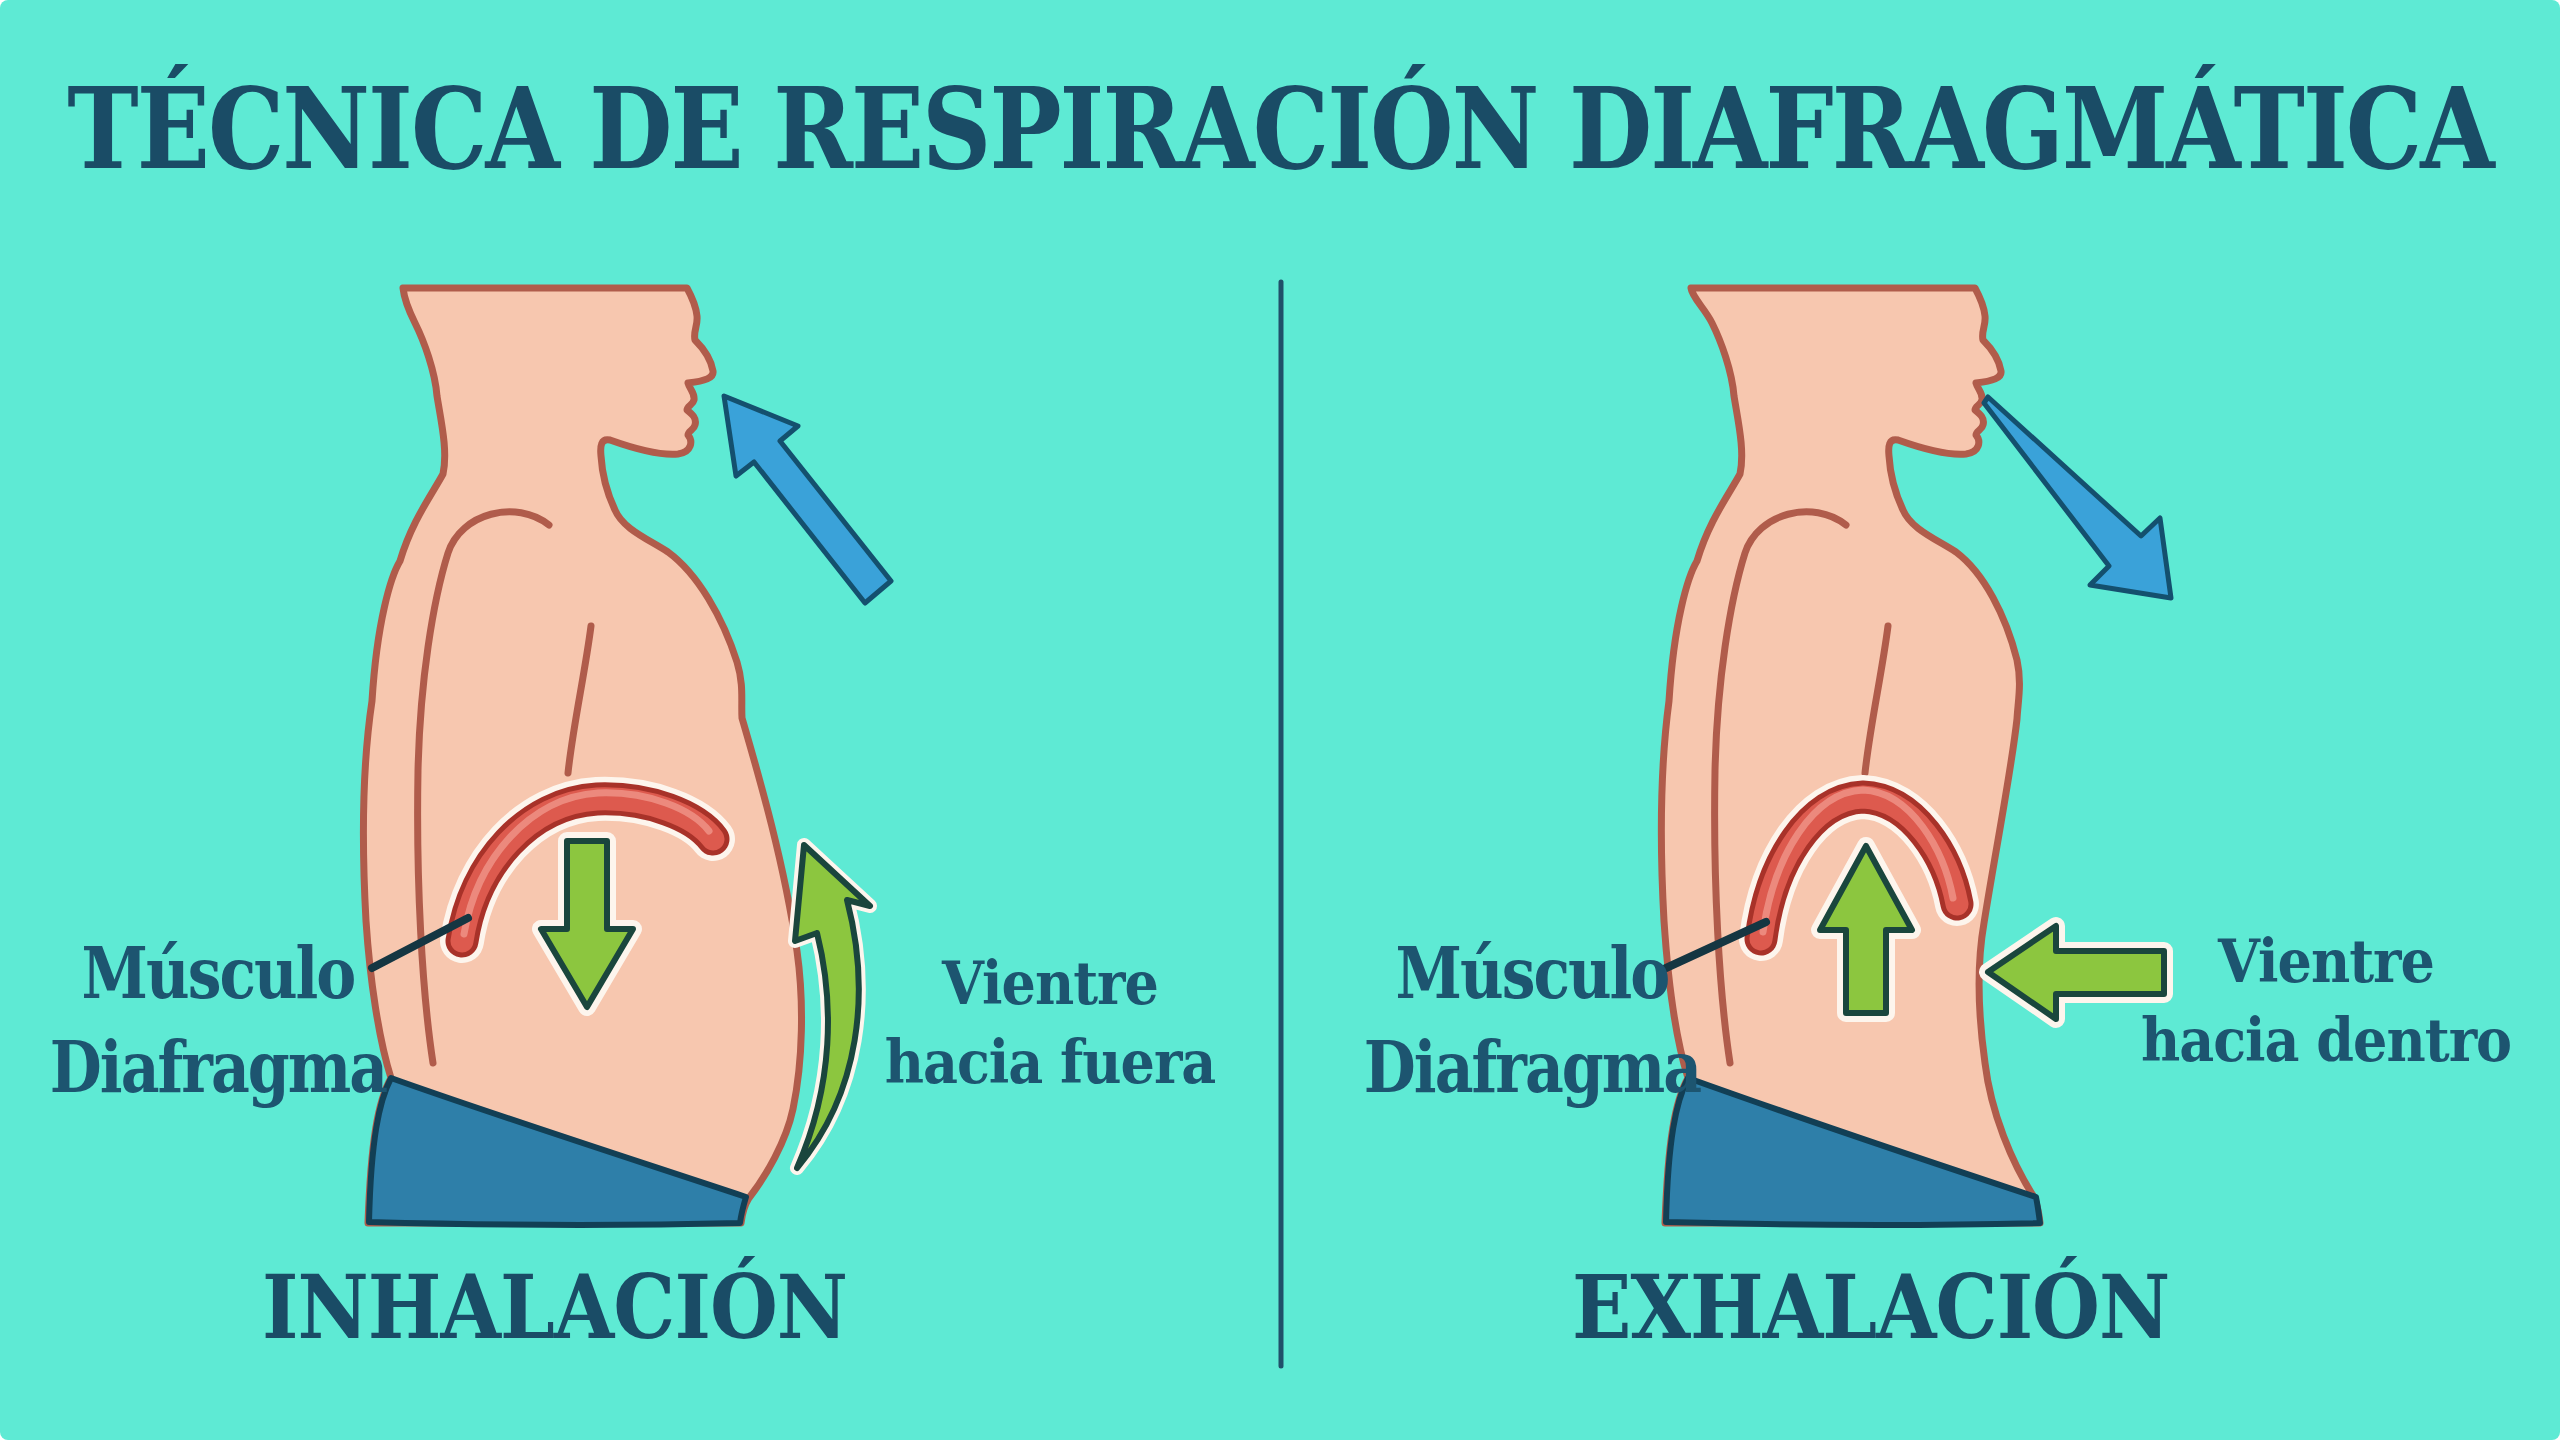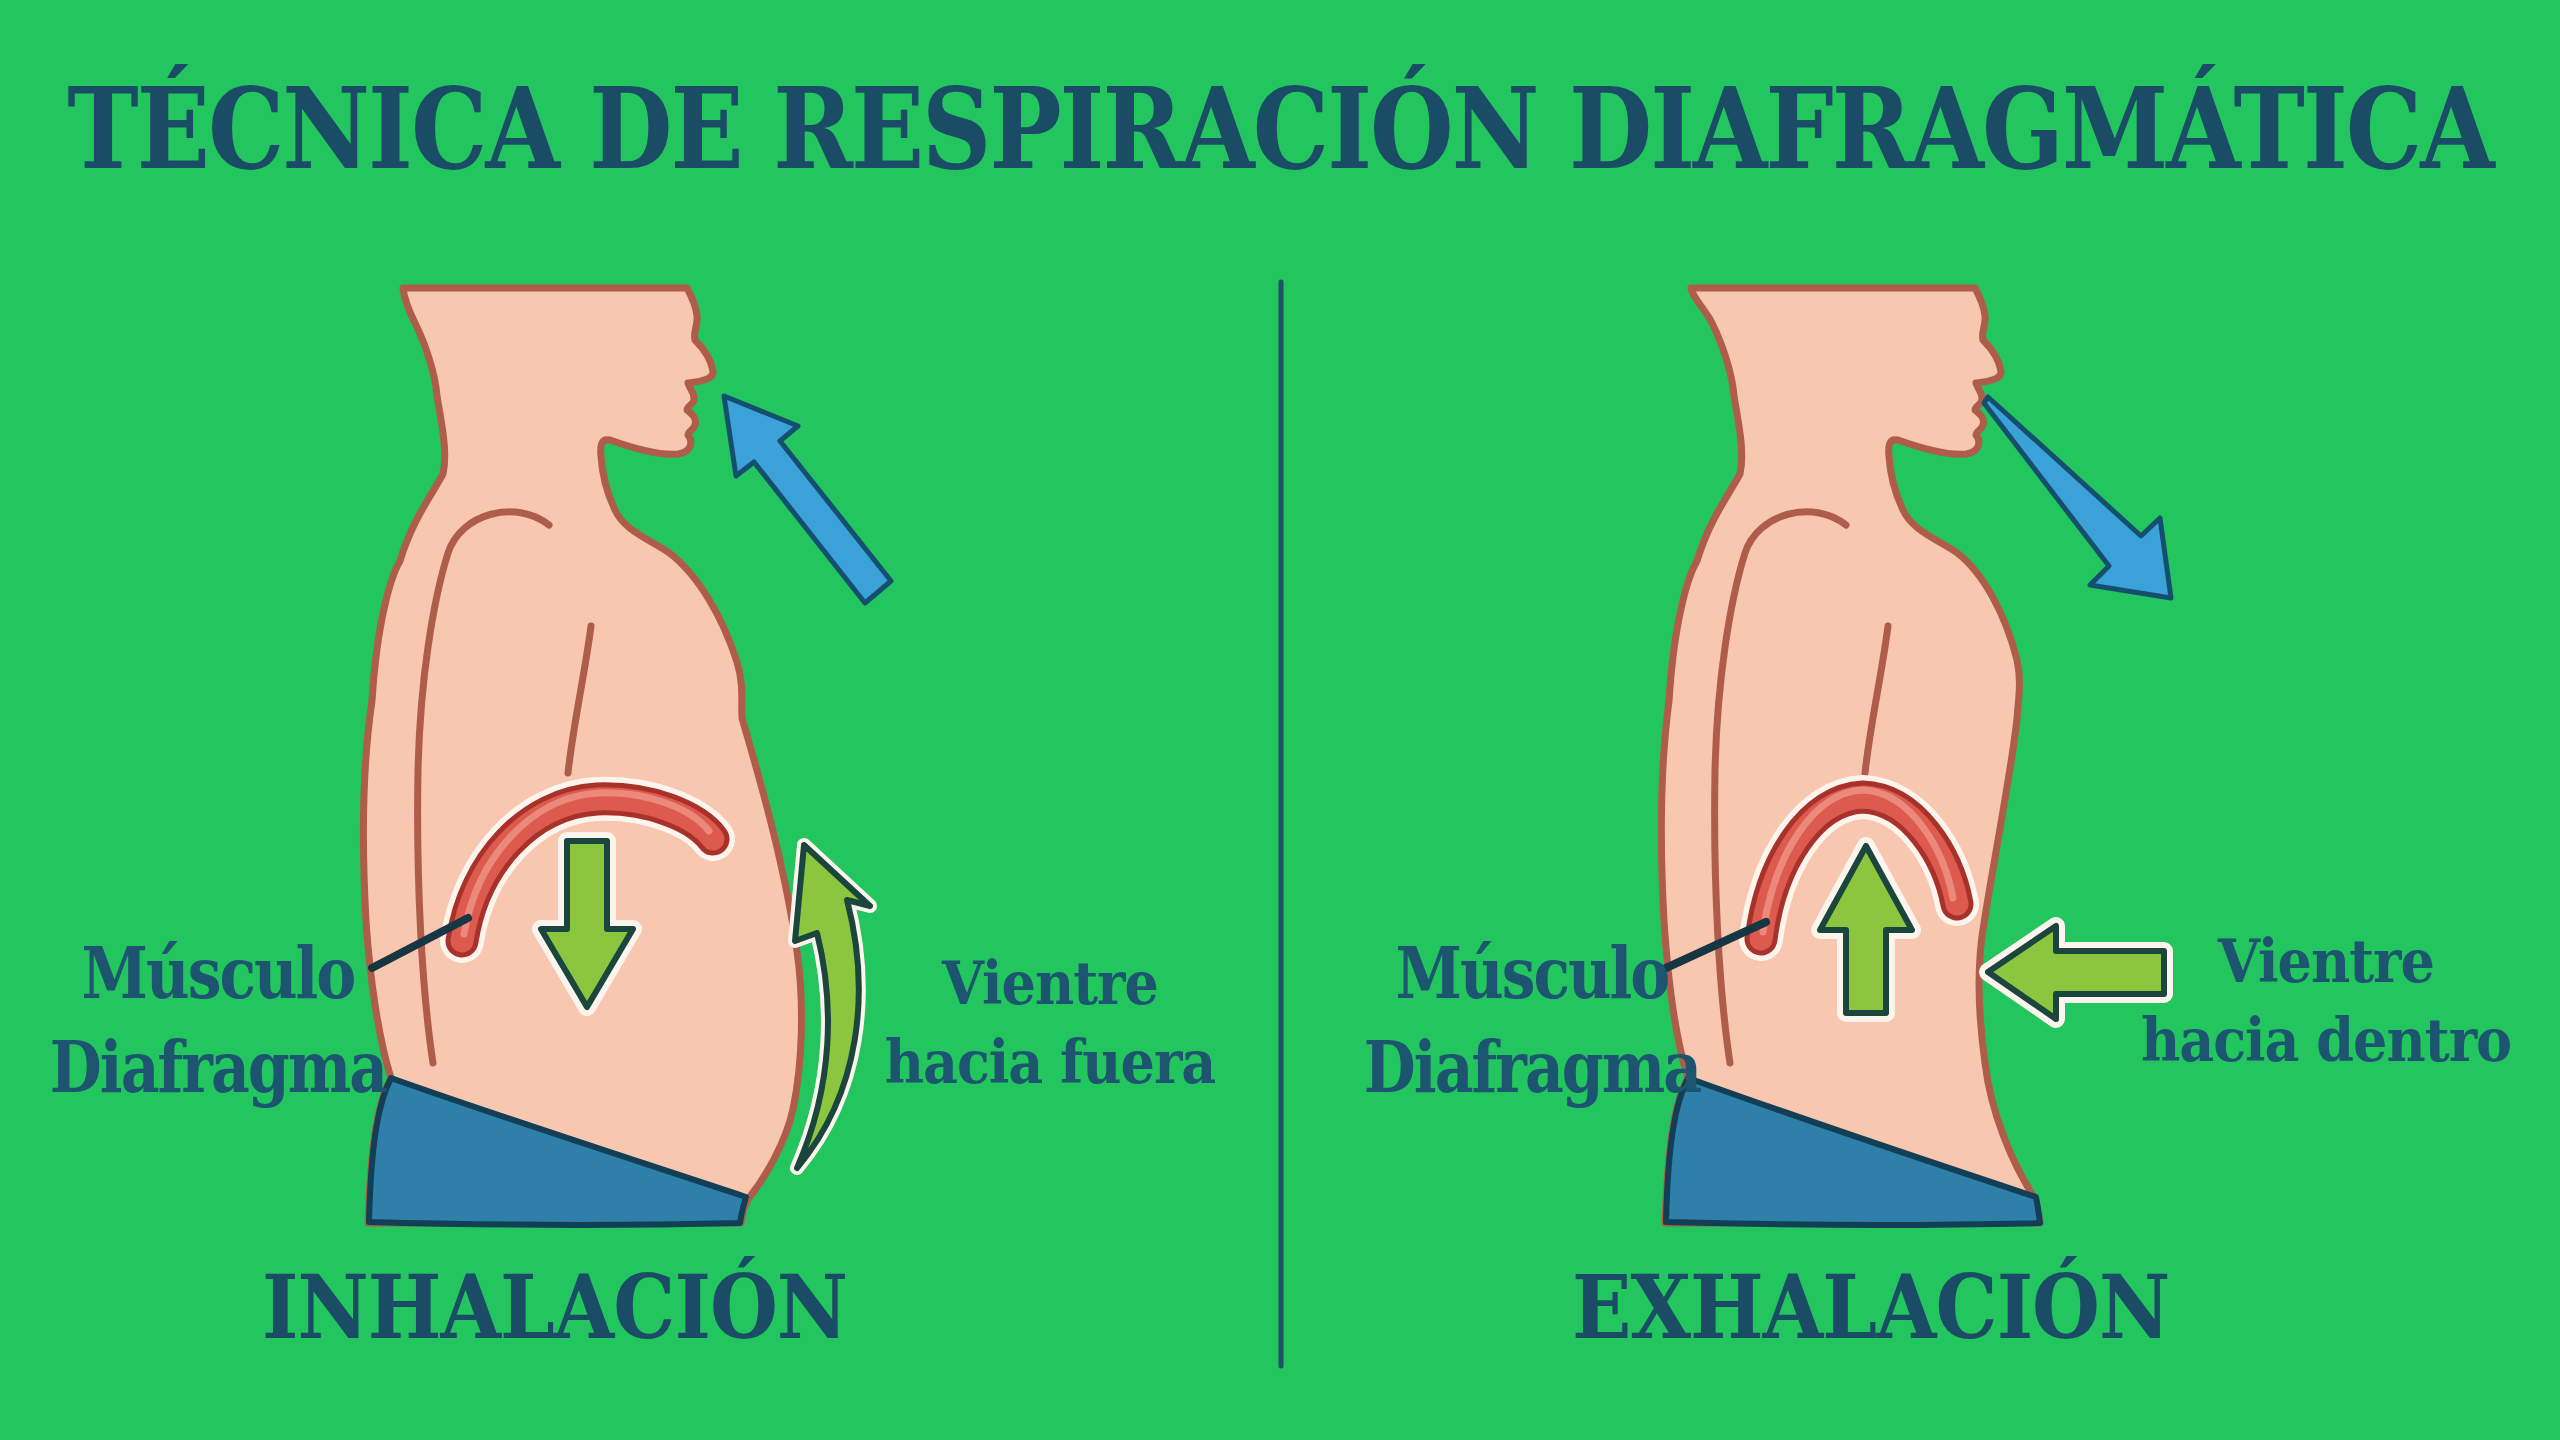--- a/index.html
+++ b/index.html
@@ -1,21 +1,22 @@
 <!DOCTYPE html>
 <html><head>
 <meta charset="utf-8">
 <style>
   html,body{margin:0;padding:0;}
   .stage{
     position:relative;
     width:2560px;height:1440px;
-    background:#22c55e;
+    background:#5eead4;
     overflow:hidden;
     font-family:"DejaVu Serif","Liberation Serif",serif;
+    border-radius:8px;
   }
   .artwork{position:absolute;left:0;top:0;}
   .txt{
     position:absolute;
     text-align:center;
     font-weight:700;
     color:#1d5570;
     transform-origin:center top;
   }
   .title{

